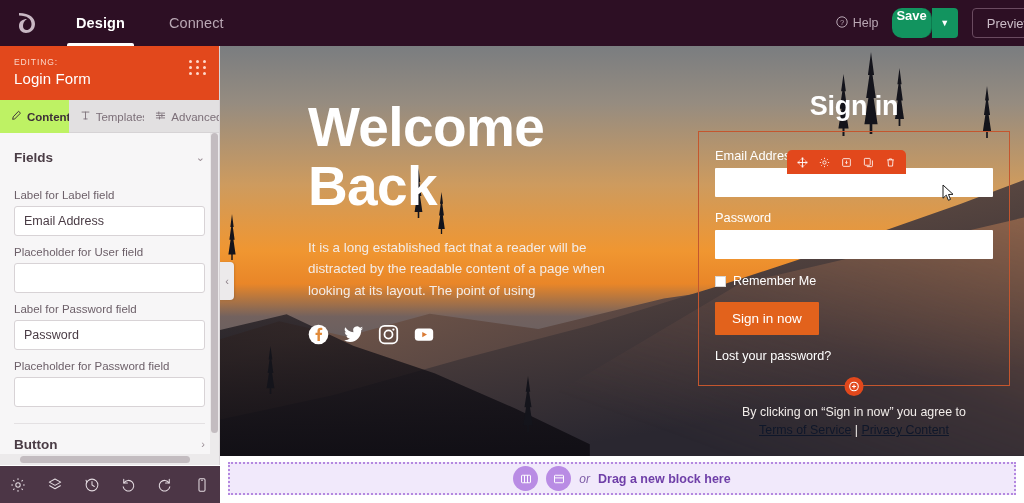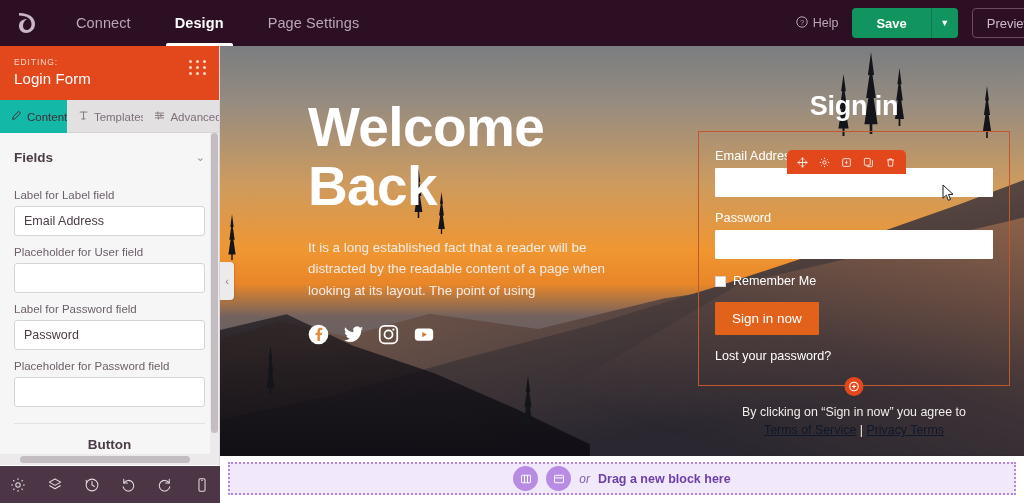--- a/index.html
+++ b/index.html
@@ -37,22 +37,23 @@
     margin-left: auto; display: flex; align-items: center; gap: 14px;
     padding-right: 0px; height: 46px;
   }
   .help-btn {
     display: flex; align-items: center; gap: 5px;
     color: #b9a7b4; font-size: 12.5px; cursor: pointer;
   }
   .save-group { display: flex; height: 30px; border-radius: 4px; overflow: hidden; }
   .save-btn {
     background: #12945f; color: #fff; font-size: 13px; font-weight: bold;
-    display: flex; align-items: center; padding: 0 24px; cursor: pointer;
+    display: flex; padding: 0 4px; cursor: pointer;
     border-right: 1px solid #0d7a4e;
+    border-radius: 10px;
   }
   .save-caret {
     background: #12945f; color: #fff; width: 26px;
     display: flex; align-items: center; justify-content: center; cursor: pointer;
     font-size: 9px;
   }
   .preview-btn {
     height: 30px; border: 1px solid #6a4b60; border-radius: 4px;
     color: #cbbcc7; font-size: 13px; display: flex; align-items: center;
     padding: 0 14px; cursor: pointer; margin-right: -24px; white-space: nowrap;
@@ -83,21 +84,21 @@
 
   .sidebar-tabs {
     display: flex; background: #e2e0e1; flex: none; height: 33px;
     border-bottom: 1px solid #d6d3d5;
   }
   .stab {
     display: flex; align-items: center; gap: 5px; padding: 0 11px;
     font-size: 11.5px; color: #7c6f78; cursor: pointer; height: 33px;
     white-space: nowrap; overflow: hidden;
   }
-  .stab.active { background: #14b8a6; color: #3d2f38; font-weight: normal; }
+  .stab.active { background: #bef264; color: #3d2f38; font-weight: bold; }
   .stab svg { flex: none; }
 
   .sidebar-body {
     flex: 1; overflow: hidden; position: relative; background: #f7f6f7;
   }
   .sb-scroll { padding: 0 14px; height: 100%; }
   .section-row {
     display: flex; align-items: center; justify-content: space-between;
     padding: 17px 0 14px 0; cursor: pointer;
   }
@@ -105,21 +106,21 @@
   .field-label {
     font-size: 11.5px; color: #6d6069; margin-bottom: 5px; margin-top: 10px;
   }
   .field-input {
     width: 100%; height: 30px; border: 1px solid #d8d3d6; border-radius: 3px;
     background: #fff; font-size: 12.5px; color: #4a3c45; padding: 0 9px;
     font-family: "Liberation Sans", sans-serif; outline: none;
   }
   .field-input::placeholder { color: #bdb5ba; }
   .divider { height: 1px; background: #e4e1e3; margin: 16px 0 0 0; }
-  .section-row.collapsed { padding: 13px 0 1px 0; flex-direction: column; }
+  .section-row.collapsed { padding: 13px 0 1px 0; }
   .chev { color: #9a8d95; font-size: 11px; line-height: 1; }
 
   
   .sb-vscroll {
     position: absolute; right: 0; top: 0; width: 9px; height: 100%;
     background: #eceaeb;
   }
   .sb-vthumb {
     position: absolute; left: 1px; top: 0px; width: 7px; height: 300px;
     background: #c3bcc0; border-radius: 4px;
@@ -287,28 +288,25 @@
 
 <div id="app">
 
   <div class="topbar">
     <div class="brand-logo">
       <svg width="22" height="24" viewBox="0 0 22 24" fill="none">
         <path d="M3 2 C14 2 19 7 19 13 C19 19 14 22 10 22 C6 22 3 19 3 15 C3 10 7 8 11 8 C8 10 7 12 7 15 C7 17.5 8.6 19 10.6 19 C13.5 19 15.5 16.5 15.5 13 C15.5 8 11 4.5 3 4.5 Z" fill="#c9b8c4"></path>
       </svg>
     </div>
     <div class="topnav">
+      <div class="topnav-item active">
+        <span>Design</span>
+      </div>
       <div class="topnav-item">
         <span>Connect</span>
-      </div>
-      <div class="topnav-item active">
-        <span>Design</span>
-      </div>
-      <div class="topnav-item">
-        <span>Page Settings</span>
       </div>
     </div>
     <div class="topbar-right">
       <div class="help-btn">
         <span>
           <svg width="12" height="12" viewBox="0 0 12 12" fill="none">
             <circle cx="6" cy="6" r="5.2" stroke="#b9a7b4" stroke-width="1"></circle>
             <text x="6" y="8.8" text-anchor="middle" font-size="7.5" fill="#b9a7b4" font-family="Liberation Sans">?</text>
           </svg>
         </span>
@@ -431,21 +429,21 @@
               <path d="M8 5v6M5 8h6"></path>
           </svg>
         </div>
       </div>
 
       <div class="agree-text">
         <div>By clicking on “Sign in now” you agree to</div>
         <div>
           <a>Terms of Service</a>
           <span class="agree-sep">|</span>
-          <a>Privacy Terms</a>
+          <a>Privacy Content</a>
         </div>
       </div>
     </div>
 
     <div class="cursor-arrow">
       <svg width="13" height="18" viewBox="0 0 13 18">
         <path d="M1 1 L1 14.2 L4.3 11.2 L6.4 16.3 L8.5 15.4 L6.5 10.5 L11 10.3 Z" fill="#fff" stroke="#1a1a1a" stroke-width="1"></path>
       </svg>
     </div>
   </div>

